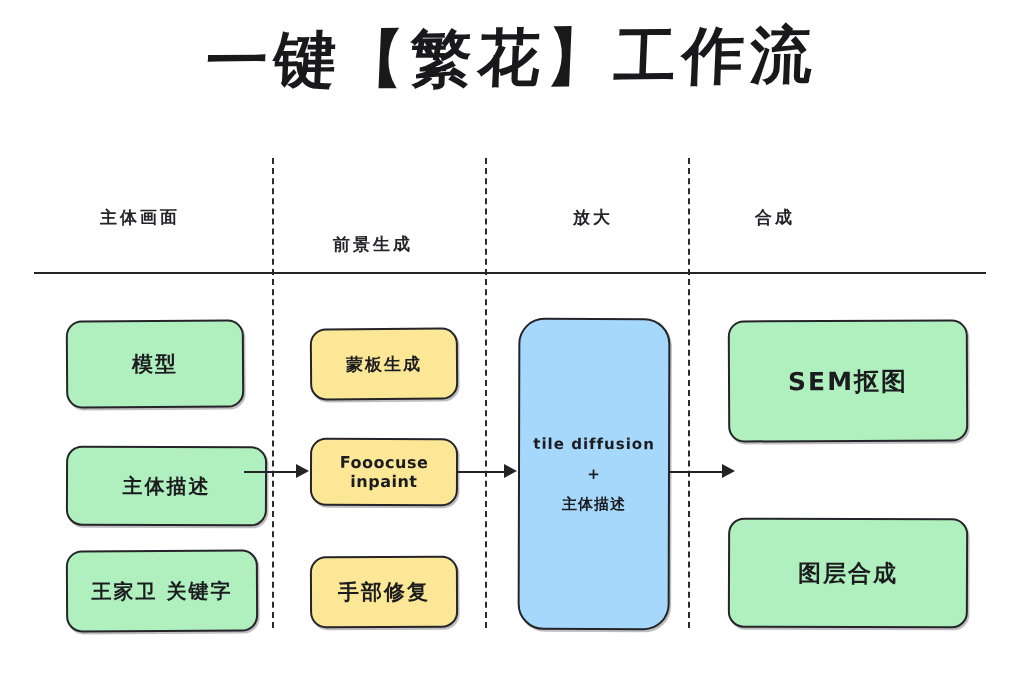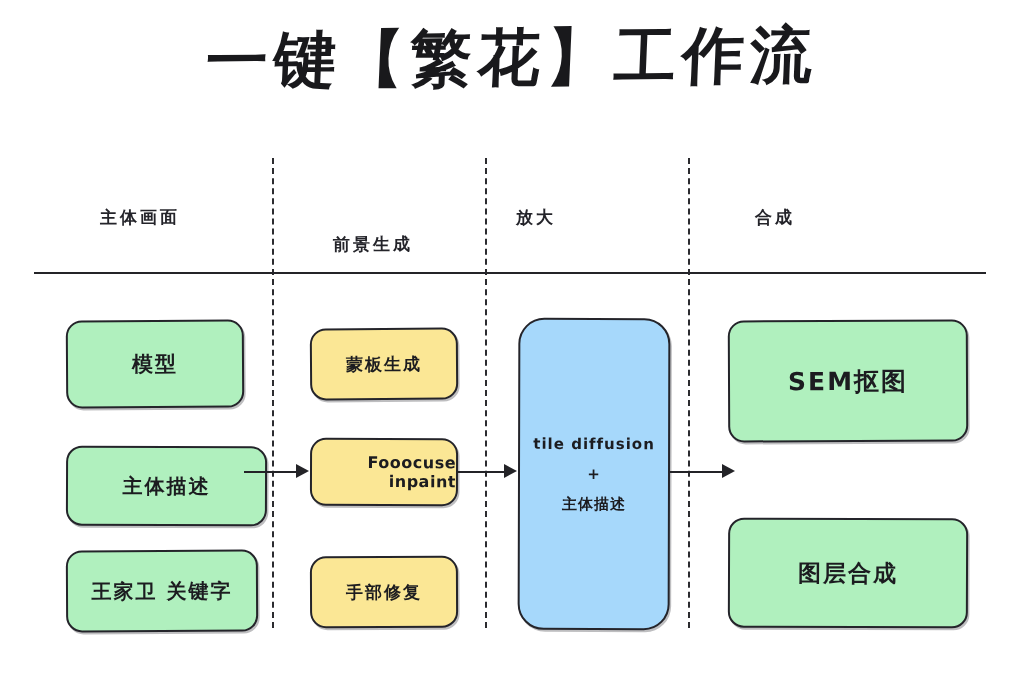--- a/index.html
+++ b/index.html
@@ -124,44 +124,44 @@
   <div class="title">一键【繁花】工作流</div>
 
   <div class="lane-divider" style="left:272px;"></div>
   <div class="lane-divider" style="left:485px;"></div>
   <div class="lane-divider" style="left:688px;"></div>
 
   <div class="header-rule"></div>
 
   <div class="lane-title" style="left:100px;">主体画面</div>
   <div class="lane-title" style="left:333px;margin-top:27px;">前景生成</div>
-  <div class="lane-title" style="left:516px;text-align:right;">放大</div>
+  <div class="lane-title" style="left:573px;text-align:right;">放大</div>
   <div class="lane-title" style="left:755px;">合成</div>
 
   <div class="node green" style="left:66px; top:320px; width:178px; height:88px; font-size:21px; transform:rotate(-0.35deg);">
     <span class="node-label">模型</span>
   </div>
 
   <div class="node green" style="left:66px; top:446px; width:201px; height:80px; font-size:20px; transform:rotate(0.2deg);">
     <span class="node-label">主体描述</span>
   </div>
 
   <div class="node green" style="left:66px; top:550px; width:192px; height:82px; font-size:20px; transform:rotate(-0.3deg);">
     <span class="node-label">王家卫 关键字</span>
   </div>
 
   <div class="node yellow" style="left:310px; top:328px; width:148px; height:72px; font-size:17px; transform:rotate(-0.4deg);">
     <span class="node-label">蒙板生成</span>
   </div>
 
-  <div class="node yellow" style="left:310px; top:438px; width:148px; height:68px; font-size:16px; letter-spacing:0.5px; transform:rotate(0.2deg);text-align:right;">
+  <div class="node yellow" style="left:310px; top:438px; width:148px; height:68px; font-size:16px; letter-spacing:0.5px; transform:rotate(0.2deg);">
     <span class="node-label">Fooocuse inpaint</span>
   </div>
 
-  <div class="node yellow" style="left:310px; top:556px; width:148px; height:72px; font-size:17px; transform:rotate(-0.25deg);">
+  <div class="node yellow" style="left:310px; top:556px; width:148px; height:72px; font-size:21px; transform:rotate(-0.25deg);">
     <span class="node-label">手部修复</span>
   </div>
 
   <div class="node blue tall" style="left:518px; top:318px; width:152px; height:312px; transform:rotate(0.15deg);">
     <span class="node-sub">tile diffusion</span>
     <span class="node-sub">+</span>
     <span class="node-sub">主体描述</span>
   </div>
 
   <div class="node green" style="left:728px; top:320px; width:240px; height:122px; font-size:25px; transform:rotate(-0.25deg);">

